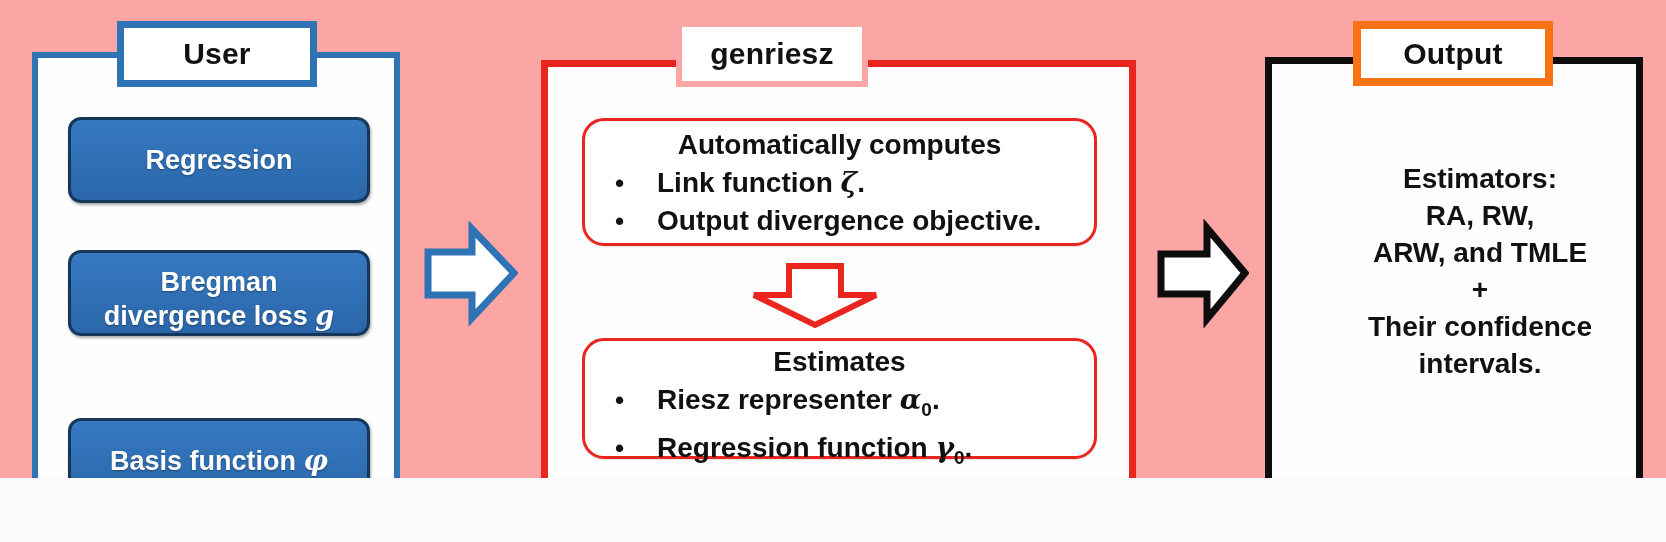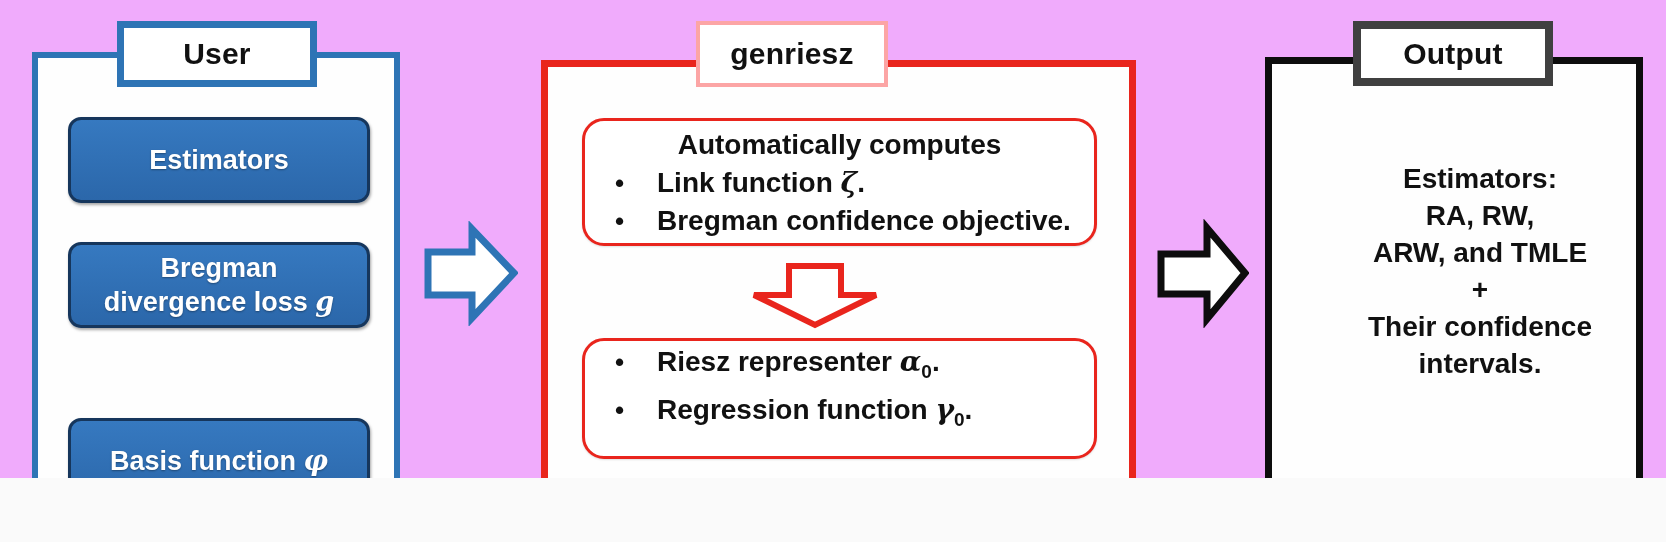--- a/index.html
+++ b/index.html
@@ -1,38 +1,38 @@
 <!DOCTYPE html>
 <html><head>
 <meta charset="utf-8">
 <style>
   html,body{margin:0;padding:0;background:#fafafa;}
   .canvas{
-    position:relative;width:1666px;height:478px;background:#f0abfc;overflow:hidden;
+    position:relative;width:1666px;height:478px;background:#fca5a5;overflow:hidden;
     font-family:"Liberation Sans",sans-serif;font-weight:bold;color:#111;
   }
   
   .panel{position:absolute;background:#fefefe;box-sizing:border-box;z-index:1;}
   .panel-user{left:32px;top:52px;width:368px;height:460px;border:6px solid #2E74B5;}
   .panel-gen{left:541px;top:60px;width:595px;height:450px;border:7px solid #E9251D;}
   .panel-out{left:1265px;top:57px;width:378px;height:441px;border:7px solid #0d0d0d;}
   
   .titlebox{position:absolute;background:#ffffff;box-sizing:border-box;z-index:5;
     display:flex;align-items:center;justify-content:center;font-size:30px;letter-spacing:.2px;}
   .title-user{left:117px;top:21px;width:200px;height:66px;border:7px solid #2E74B5;}
-  .title-gen{left:696px;top:21px;width:192px;height:66px;border:4px solid #fca5a5;text-align:center;}
-  .title-out{left:1353px;top:21px;width:200px;height:65px;border:8px solid #404040;}
+  .title-gen{left:676px;top:21px;width:192px;height:66px;border:6px solid #fca5a5;text-align:center;}
+  .title-out{left:1353px;top:21px;width:200px;height:65px;border:8px solid #f97316;}
   
   .chip{position:absolute;left:68px;width:302px;height:86px;box-sizing:border-box;
     background:linear-gradient(180deg,#3679C0 0%,#2B67AA 100%);
     border:3px solid #16365C;border-radius:13px;z-index:2;
     display:flex;flex-direction:column;align-items:center;justify-content:center;
     color:#fff;font-size:27px;line-height:34px;text-align:center;
     box-shadow:1px 2px 3px rgba(0,0,0,.35);text-shadow:0 1px 2px rgba(0,0,0,.35);}
-  .chip1{top:117px;} .chip2{top:242px;} .chip3{top:382px;margin-top:36px;}
+  .chip1{top:117px;} .chip2{top:250px;justify-content:flex-end;} .chip3{top:382px;margin-top:36px;}
   
   .rbox{position:absolute;left:582px;width:515px;box-sizing:border-box;background:#fff;
     border:3.5px solid #E9251D;border-radius:22px;z-index:2;
     font-size:28px;line-height:38px;box-shadow:0 1px 2px rgba(0,0,0,.12);}
   .rbox1{top:118px;height:128px;padding-top:5px;}
   .rbox2{top:338px;height:121px;padding-top:2px;}
   .rbox-heading{text-align:center;}
   .bullet{display:flex;align-items:baseline;padding-left:30px;}
   .dot{width:42px;font-size:26px;}
   
@@ -51,21 +51,21 @@
 <body>
 
 <div class="canvas">
 
   <div class="panel panel-user"></div>
   <div class="titlebox title-user">
     <span>User</span>
   </div>
 
   <div class="chip chip1">
-    <div class="chip-line"><span>Estimators</span></div>
+    <div class="chip-line"><span>Regression</span></div>
   </div>
 
   <div class="chip chip2">
     <div class="chip-line"><span>Bregman</span></div>
     <div class="chip-line"><span>divergence loss </span><span class="math">g</span></div>
   </div>
 
   <div class="chip chip3">
     <div class="chip-line"><span>Basis function </span><span class="math">φ</span></div>
   </div>
@@ -80,29 +80,30 @@
   </div>
 
   <div class="rbox rbox1">
     <div class="rbox-heading">Automatically computes</div>
     <div class="bullet">
       <span class="dot">•</span>
       <span><span>Link function </span><span class="math">ζ</span><span>.</span></span>
     </div>
     <div class="bullet">
       <span class="dot">•</span>
-      <span><span>Bregman confidence objective.</span></span>
+      <span><span>Output divergence objective.</span></span>
     </div>
   </div>
 
   <svg class="arrow arrow-red" width="130" height="67" viewBox="0 0 130 67">
     <polygon points="39,4 91,4 91,33 126,33 65,63 4,33 39,33" fill="#ffffff" stroke="#E9251D" stroke-width="6" stroke-linejoin="miter"></polygon>
   </svg>
 
   <div class="rbox rbox2">
+    <div class="rbox-heading">Estimates</div>
     <div class="bullet">
       <span class="dot">•</span>
       <span><span>Riesz representer </span><span class="math">α</span><sub>0</sub><span>.</span></span>
     </div>
     <div class="bullet">
       <span class="dot">•</span>
       <span><span>Regression function </span><span class="math">γ</span><sub>0</sub><span>.</span></span>
     </div>
   </div>
 

